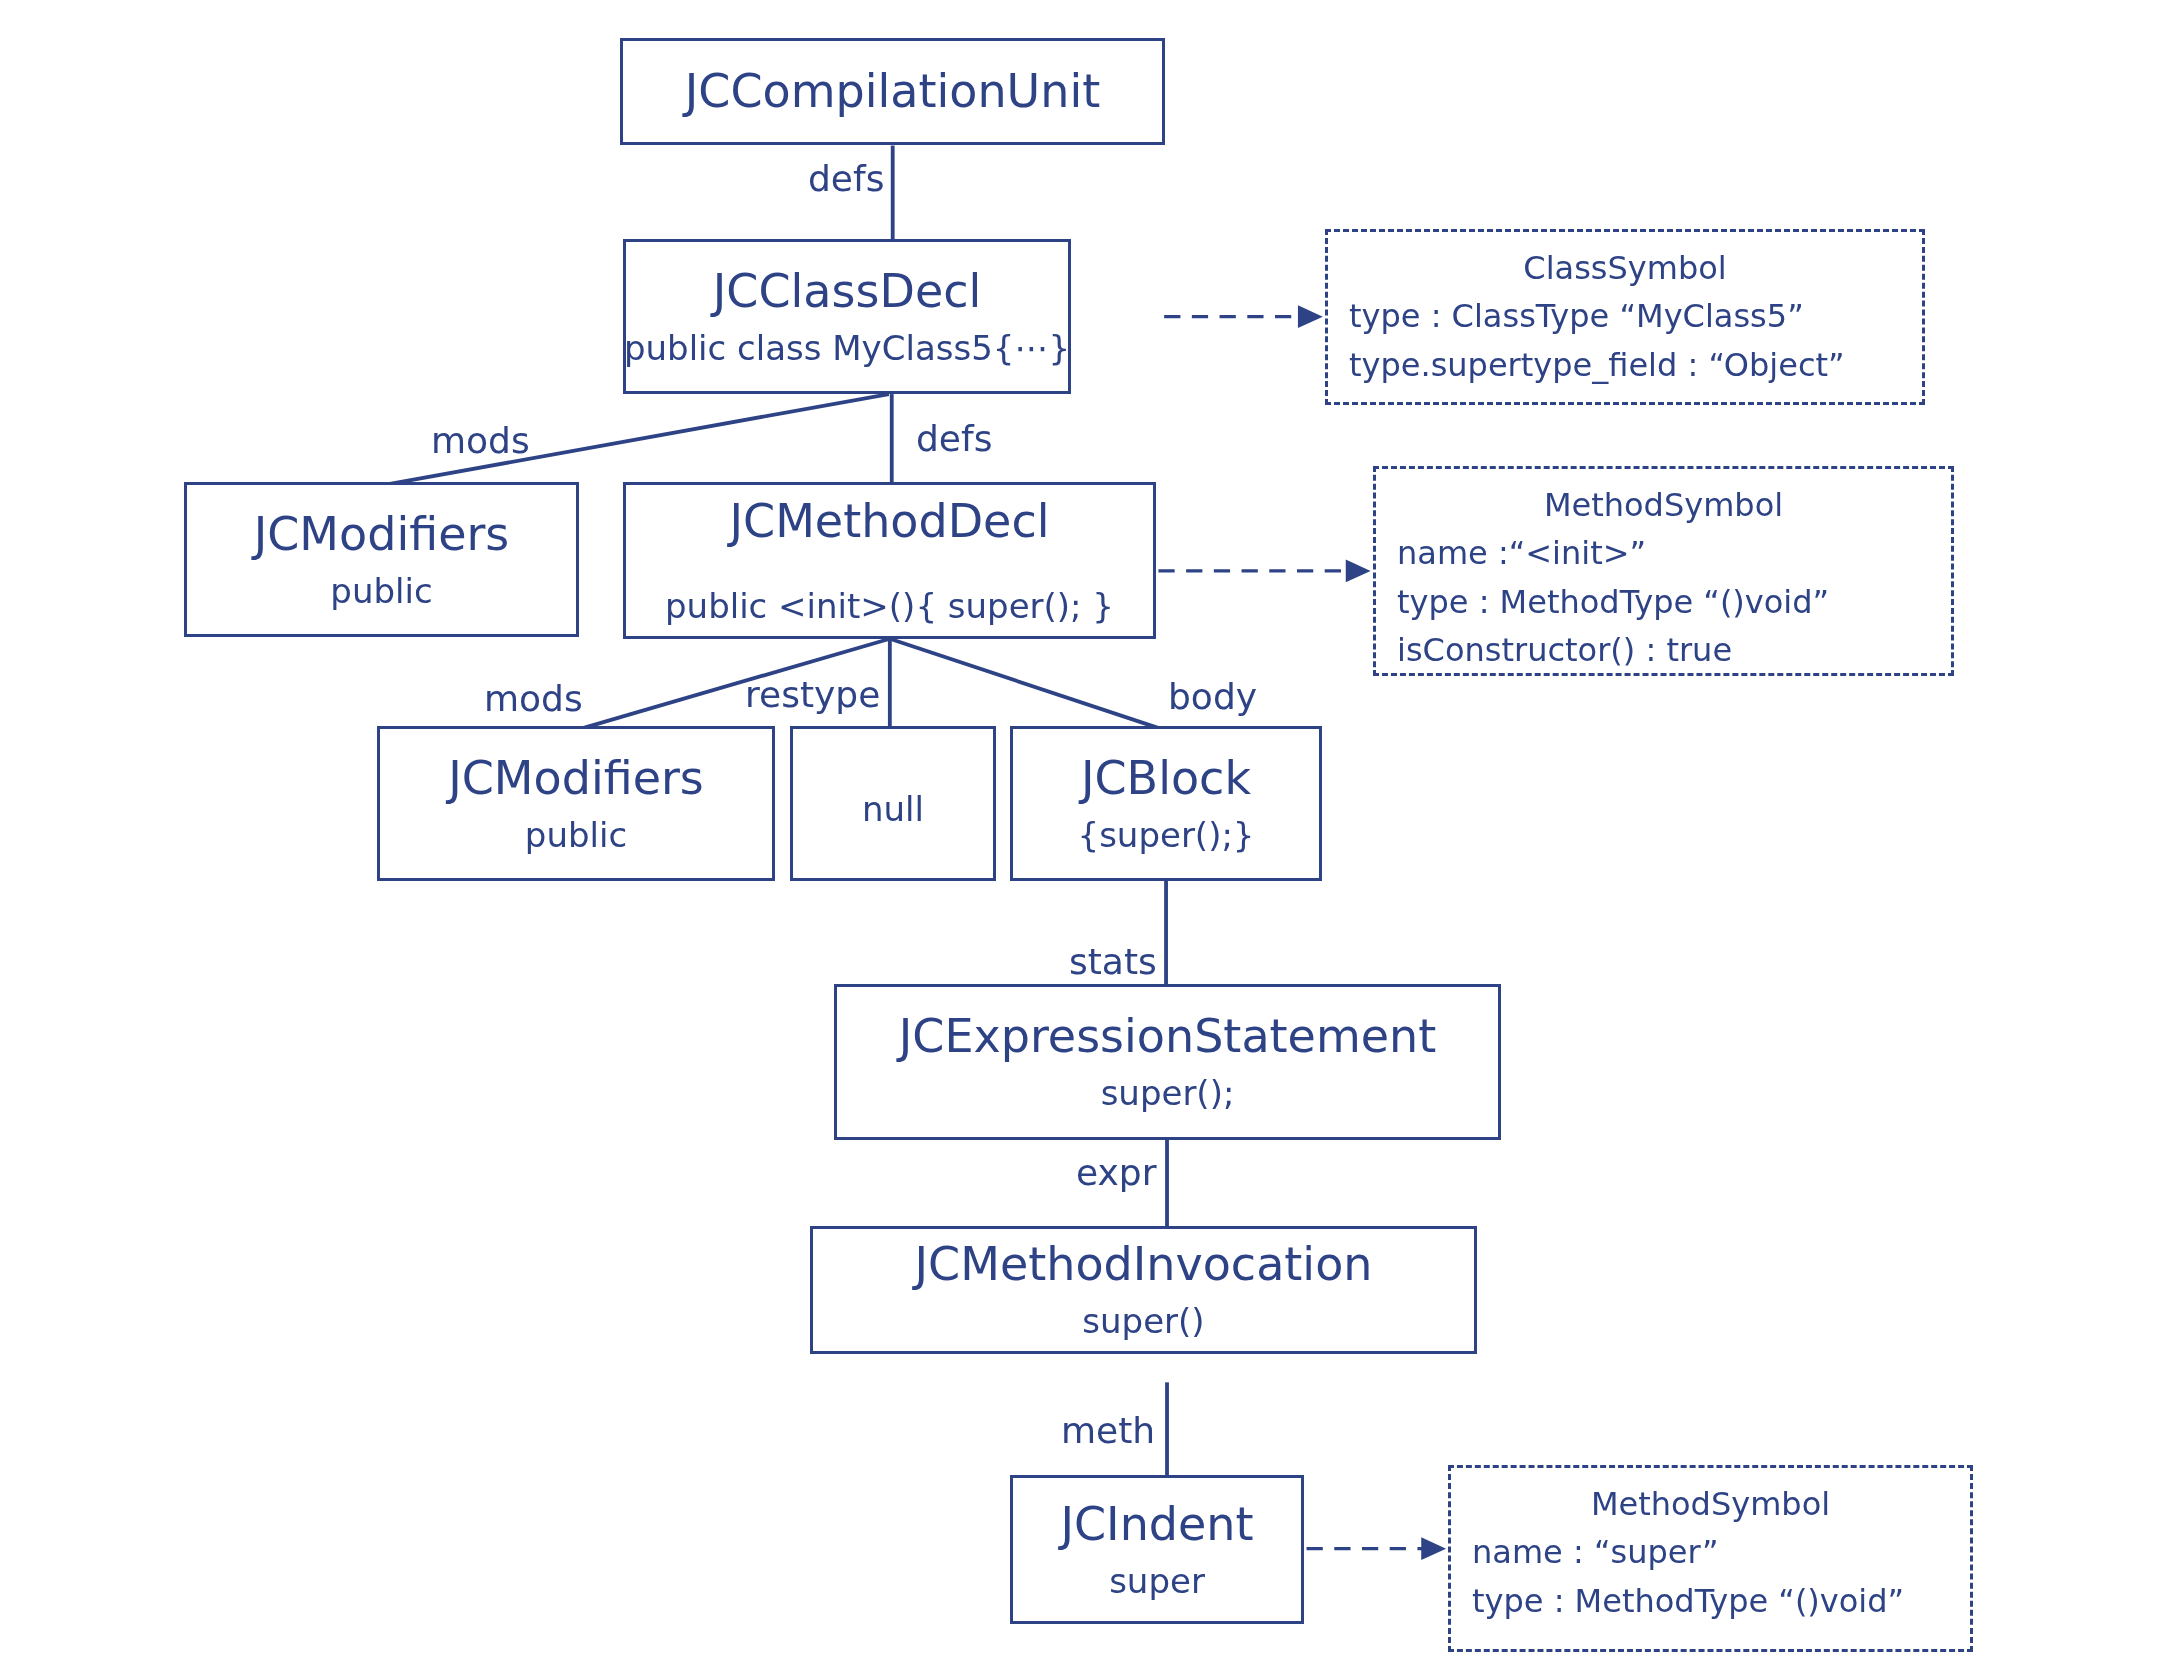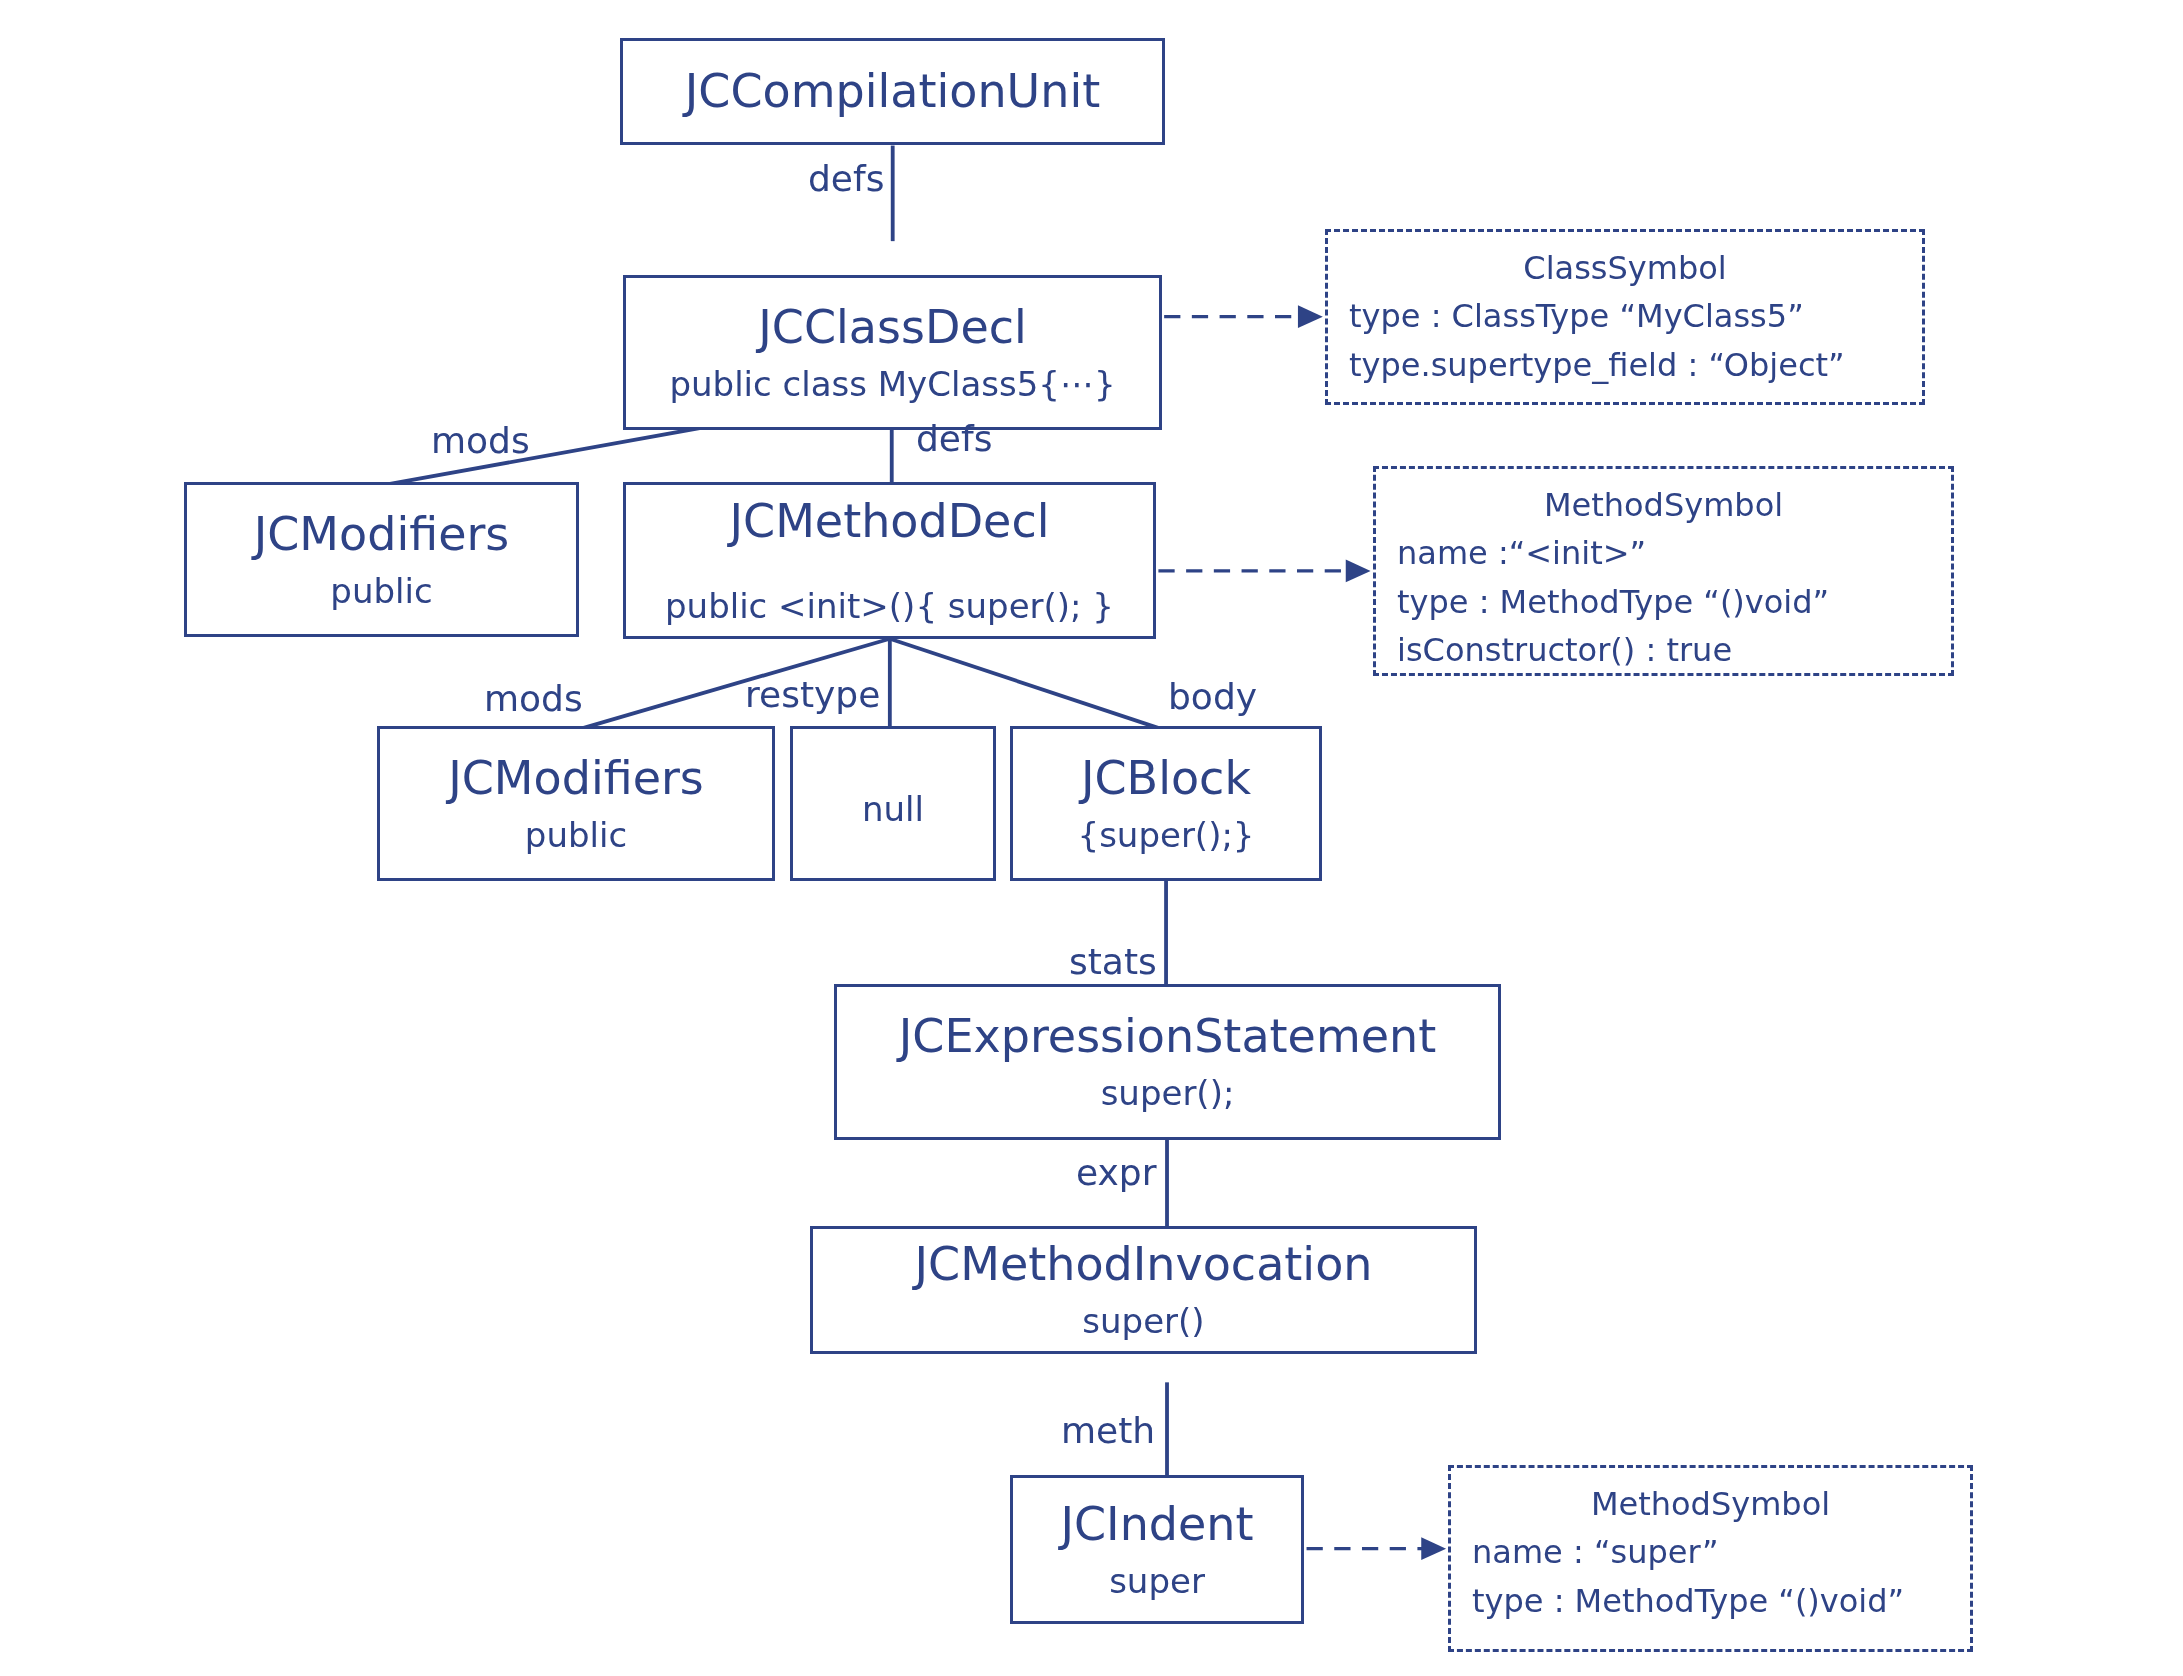--- a/index.html
+++ b/index.html
@@ -44,21 +44,21 @@
     <line class="dash" x1="1212" y1="597" x2="1410" y2="597"></line>
     <polygon class="head" points="1408,585 1434,597 1408,609"></polygon>
     <line class="dash" x1="1367" y1="1620" x2="1489" y2="1620"></line>
     <polygon class="head" points="1487,1608 1513,1620 1487,1632"></polygon>
   </svg>
 
   <div class="node" style="left:620px;top:38px;width:545px;height:107px;">
     <div class="title">JCCompilationUnit</div>
   </div>
 
-  <div class="node" style="left:623px;top:239px;width:539px;height:155px;margin-top:36px;">
+  <div class="node" style="left:623px;top:239px;width:448px;height:155px;">
     <div class="title">JCClassDecl</div>
     <div class="sub">public class MyClass5{⋯}</div>
   </div>
 
   <div class="node" style="left:184px;top:482px;width:395px;height:155px;">
     <div class="title">JCModifiers</div>
     <div class="sub">public</div>
   </div>
 
   <div class="node" style="left:623px;top:482px;width:533px;height:157px;gap:41px;">

